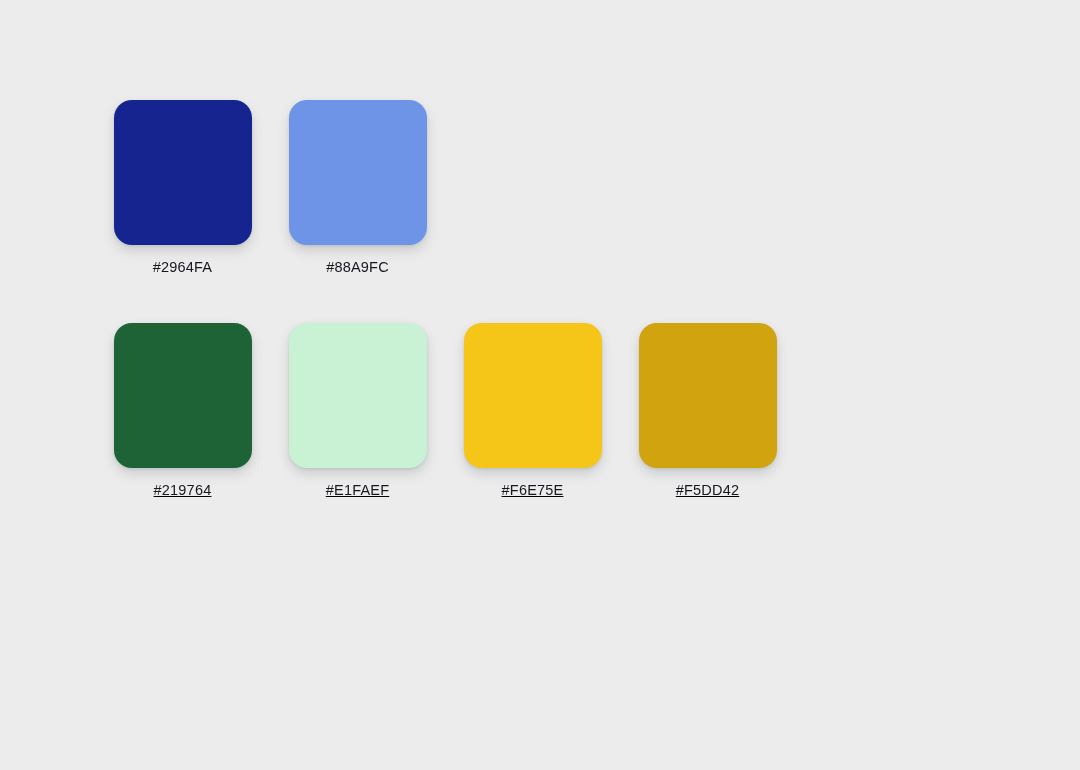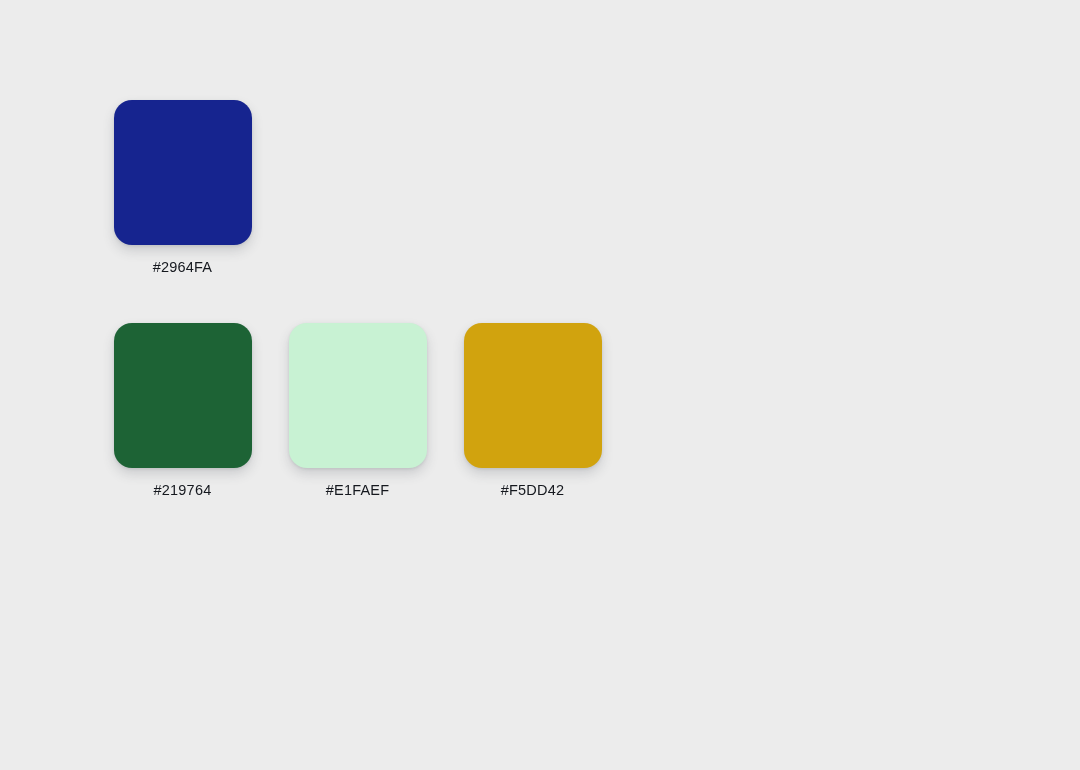--- a/index.html
+++ b/index.html
@@ -25,20 +25,21 @@
   }
   .palette-row {
     display: flex;
     flex-direction: row;
     justify-content: flex-start;
     align-items: flex-start;
     margin-bottom: 48px;
   }
   .palette-row:last-child {
     margin-bottom: 4px;
+    text-decoration: underline;
   }
   .swatch-cell {
     width: 145px;
     margin-right: 30px;
     display: flex;
     flex-direction: column;
     align-items: center;
   }
   .swatch-cell:last-child {
     margin-right: 0;
@@ -64,31 +65,39 @@
 </head>
 <body style="background: rgb(236, 236, 236);">
 
 <div id="palette-board">
 
   <div class="palette-row">
     <div class="swatch-cell">
       <div class="swatch-chip" style="background: rgb(22, 36, 143);"></div>
       <div class="swatch-label">#2964FA</div>
     </div>
+    <div class="swatch-cell">
+      <div class="swatch-chip" style="background: rgb(109, 148, 230);"></div>
+      <div class="swatch-label">#88A9FC</div>
+    </div>
   </div>
 
 
   <div class="palette-row">
     <div class="swatch-cell">
       <div class="swatch-chip" style="background: rgb(29, 99, 53);"></div>
       <div class="swatch-label">#219764</div>
     </div>
     <div class="swatch-cell">
       <div class="swatch-chip" style="background: rgb(200, 242, 211);"></div>
       <div class="swatch-label">#E1FAEF</div>
     </div>
     <div class="swatch-cell">
+      <div class="swatch-chip" style="background: rgb(245, 197, 24);"></div>
+      <div class="swatch-label">#F6E75E</div>
+    </div>
+    <div class="swatch-cell">
       <div class="swatch-chip" style="background: rgb(209, 163, 14);"></div>
       <div class="swatch-label">#F5DD42</div>
     </div>
   </div>
 
 </div>
 
 </body></html>

